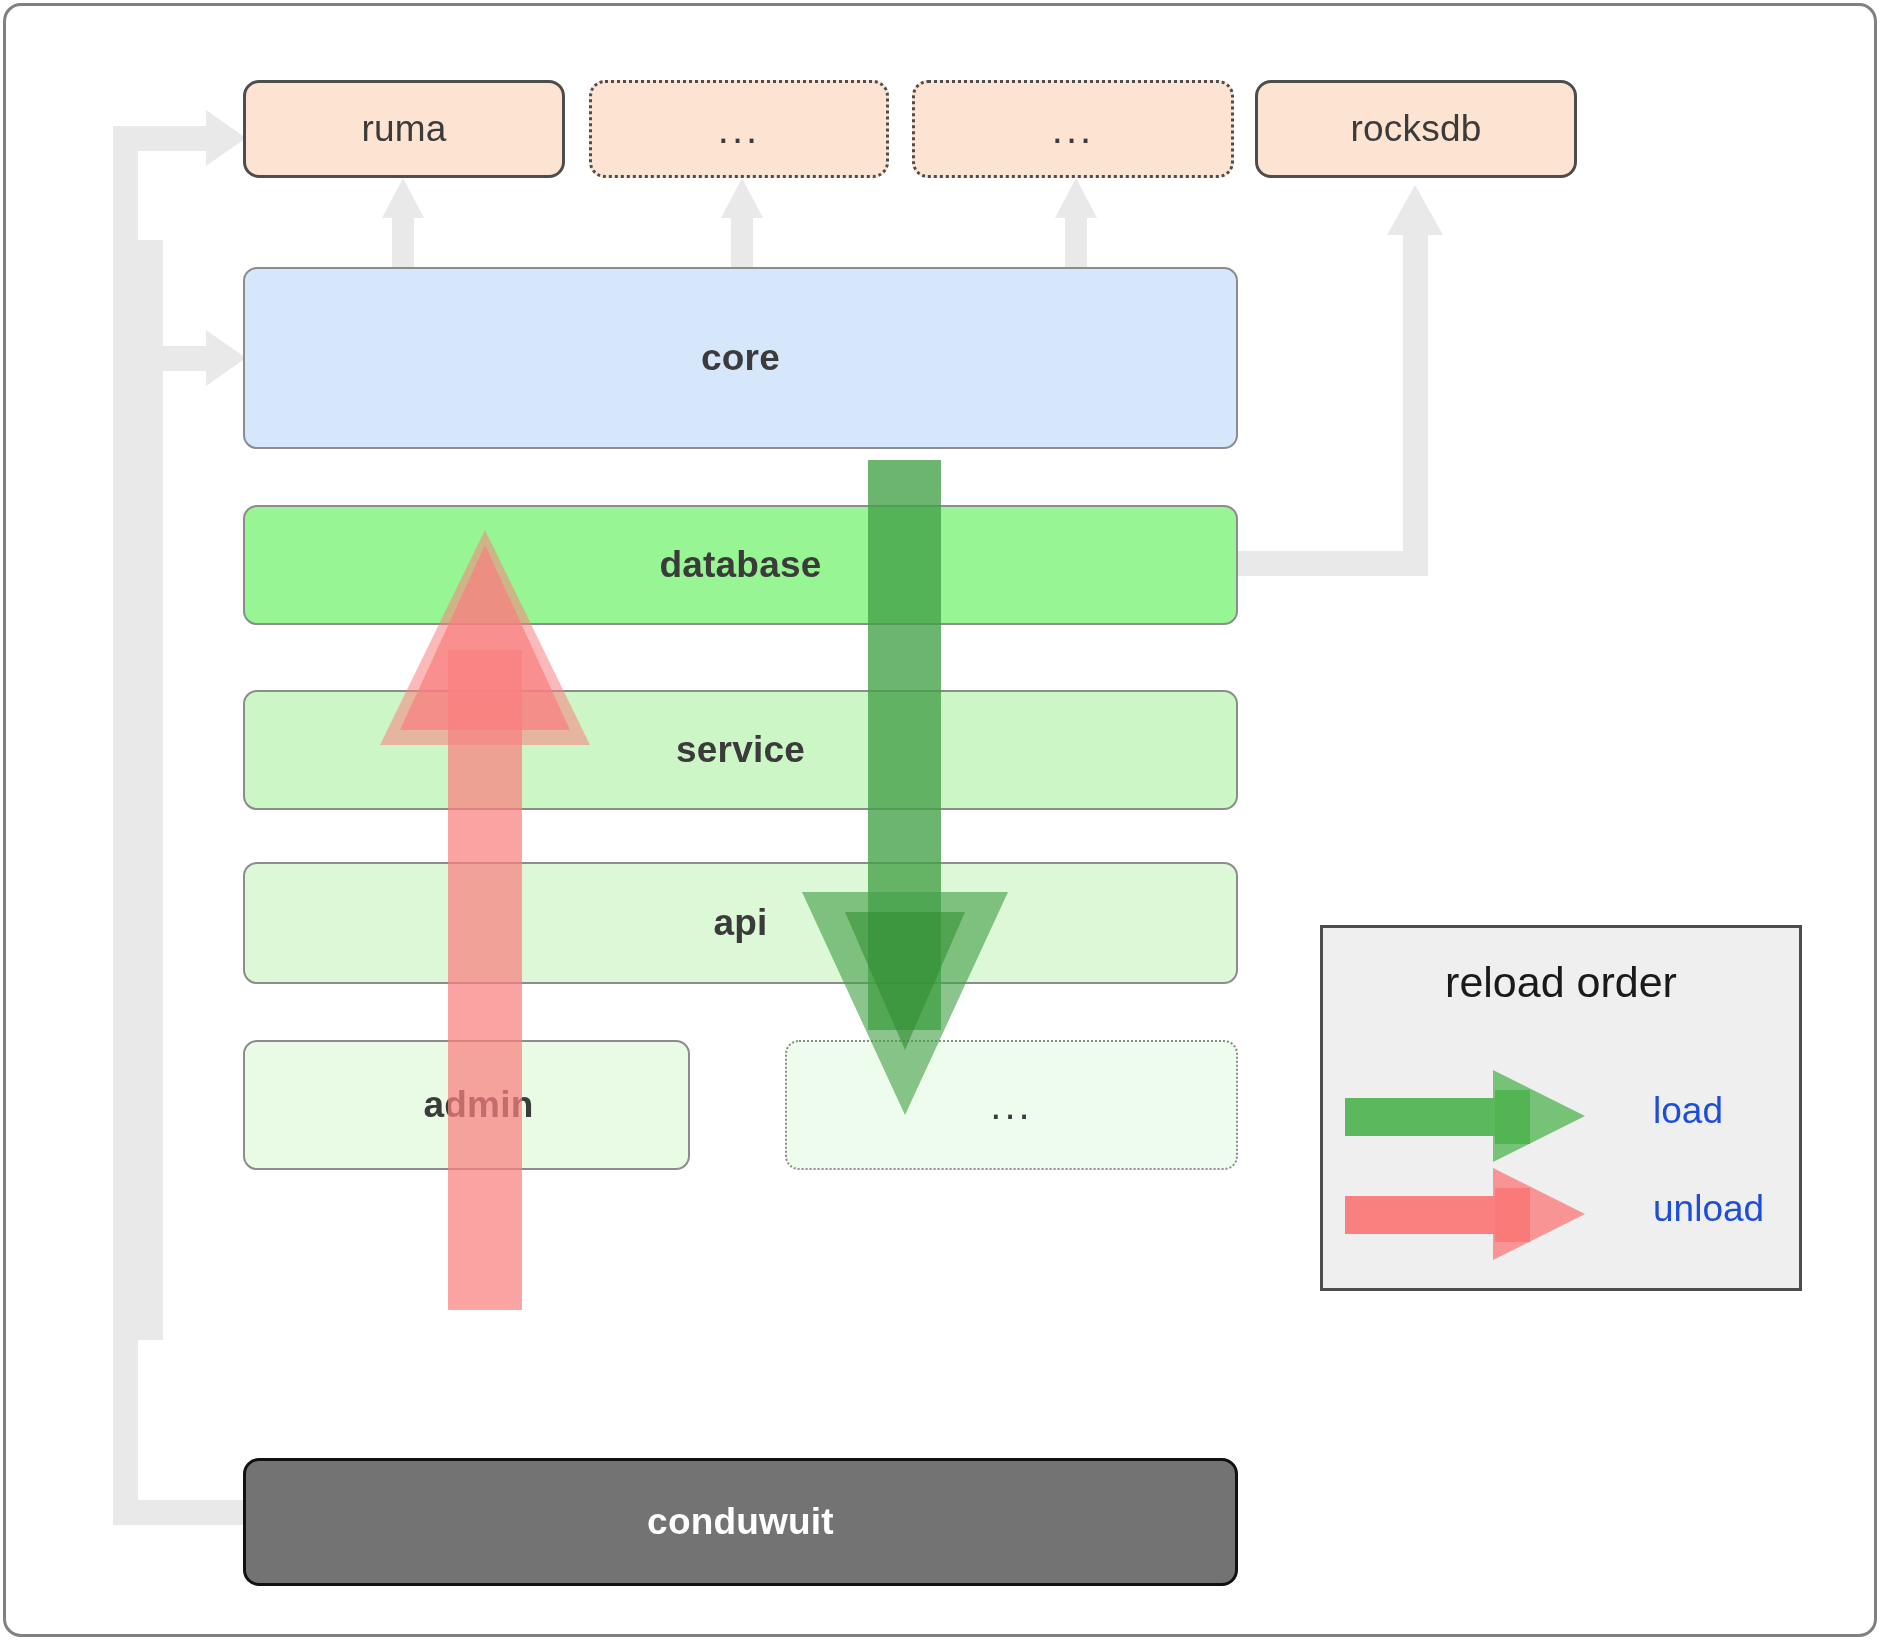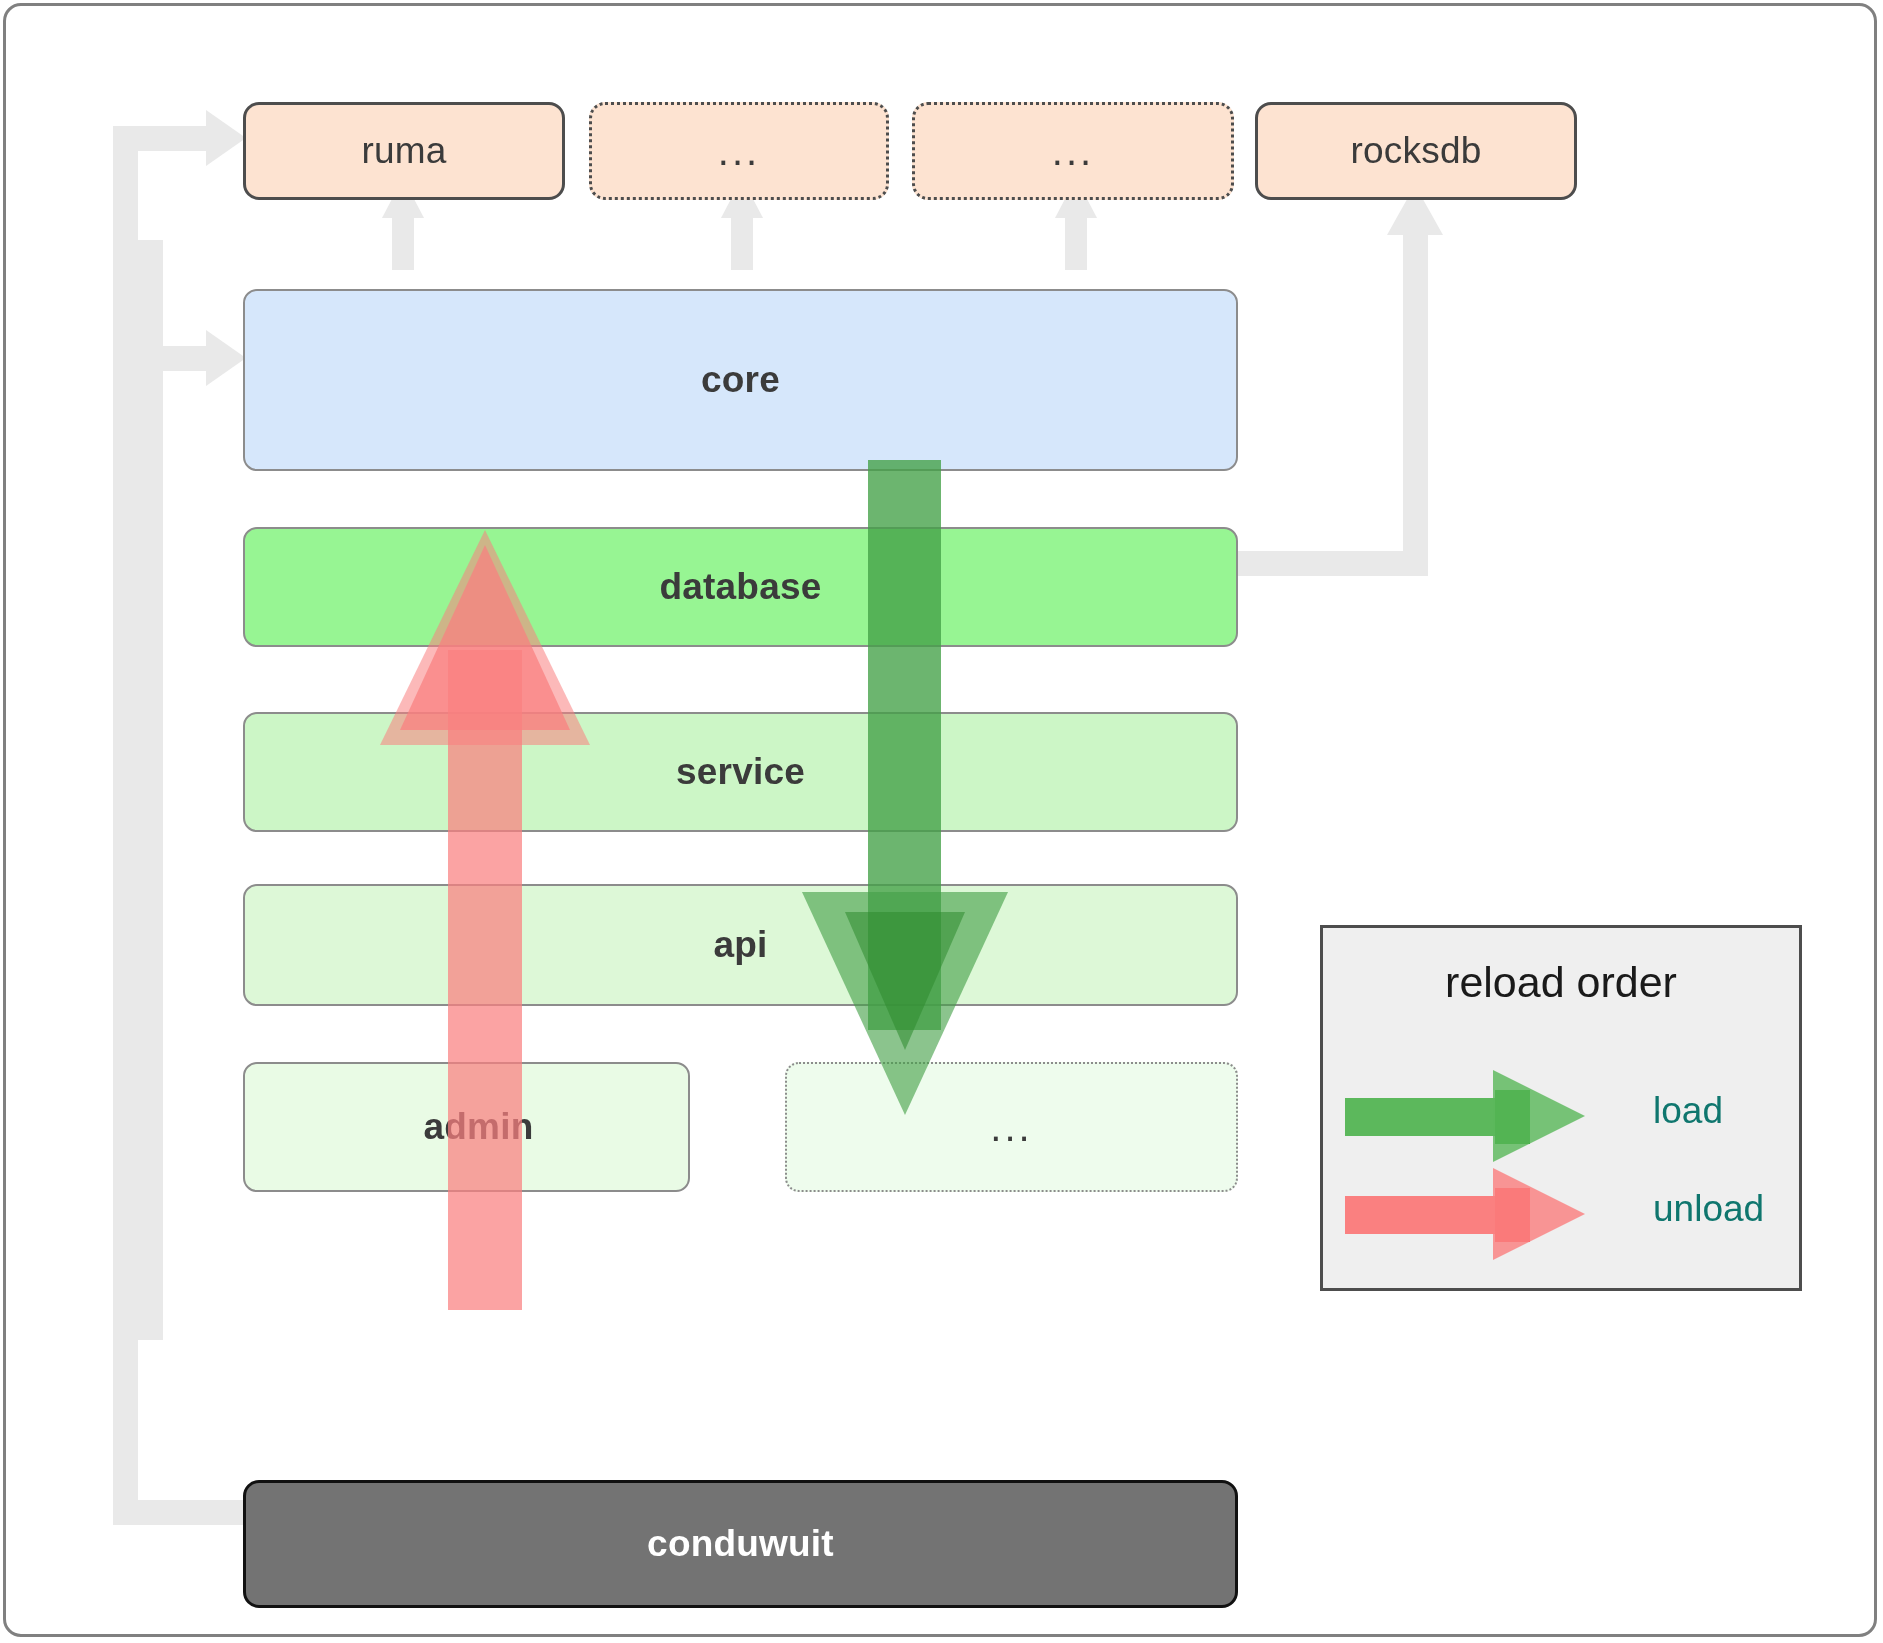--- a/index.html
+++ b/index.html
@@ -1,21 +1,21 @@
 <!DOCTYPE html>
 <html><head>
 <meta charset="utf-8">
 <style>
   html,body{margin:0;padding:0;background:#ffffff;}
   body{font-family:"Liberation Sans","DejaVu Sans",sans-serif;}
   #stage{position:relative;width:1883px;height:1643px;background:#fff;overflow:hidden;}
   #frame{position:absolute;left:3px;top:3px;width:1874px;height:1634px;
          border:3px solid #808080;border-radius:18px;box-sizing:border-box;background:#fff;}
   .node{position:absolute;box-sizing:border-box;display:flex;align-items:center;justify-content:center;
-        color:#3b3b3b;font-size:37px;letter-spacing:.2px;margin-top:22px;}
+        color:#3b3b3b;font-size:37px;letter-spacing:.2px;}
   .dots{font-size:40px;letter-spacing:3px;line-height:.5;}
   
   .pkg{background:#fde3d1;border:3px solid #4d4d4d;border-radius:16px;}
   .pkg-dotted{background:#fde3d1;border:3px dotted #4d4d4d;border-radius:16px;}
   
   .lyr{border:2.5px solid #8c8c8c;border-radius:14px;font-weight:bold;}
   .lyr-dotted{border:2.5px dotted #8c8c8c;border-radius:14px;}
   .core{background:#d6e7fb;}
   .database{background:#97f593;}
   .service{background:#ccf6c6;}
@@ -27,21 +27,21 @@
   
   .gray{position:absolute;background:#e9e9e9;}
   .gtri{position:absolute;width:0;height:0;}
   
   .flow{position:absolute;}
   
   #legend{position:absolute;left:1320px;top:925px;width:482px;height:366px;
           background:#efefef;border:3px solid #4d4d4d;box-sizing:border-box;}
   #legend .title{position:absolute;left:0;top:30px;width:100%;text-align:center;
           font-size:43px;color:#1a1a1a;}
-  .leg-label{position:absolute;font-size:37px;color:#0f766e;}
+  .leg-label{position:absolute;font-size:37px;color:#1d4ed8;}
   svg{display:block;overflow:visible;}
 </style>
 </head>
 <body>
 
 <div id="stage">
   <div id="frame"></div>
 
   <div class="gray" style="left:113px;top:126px;width:25px;height:1399px;"></div>
 

